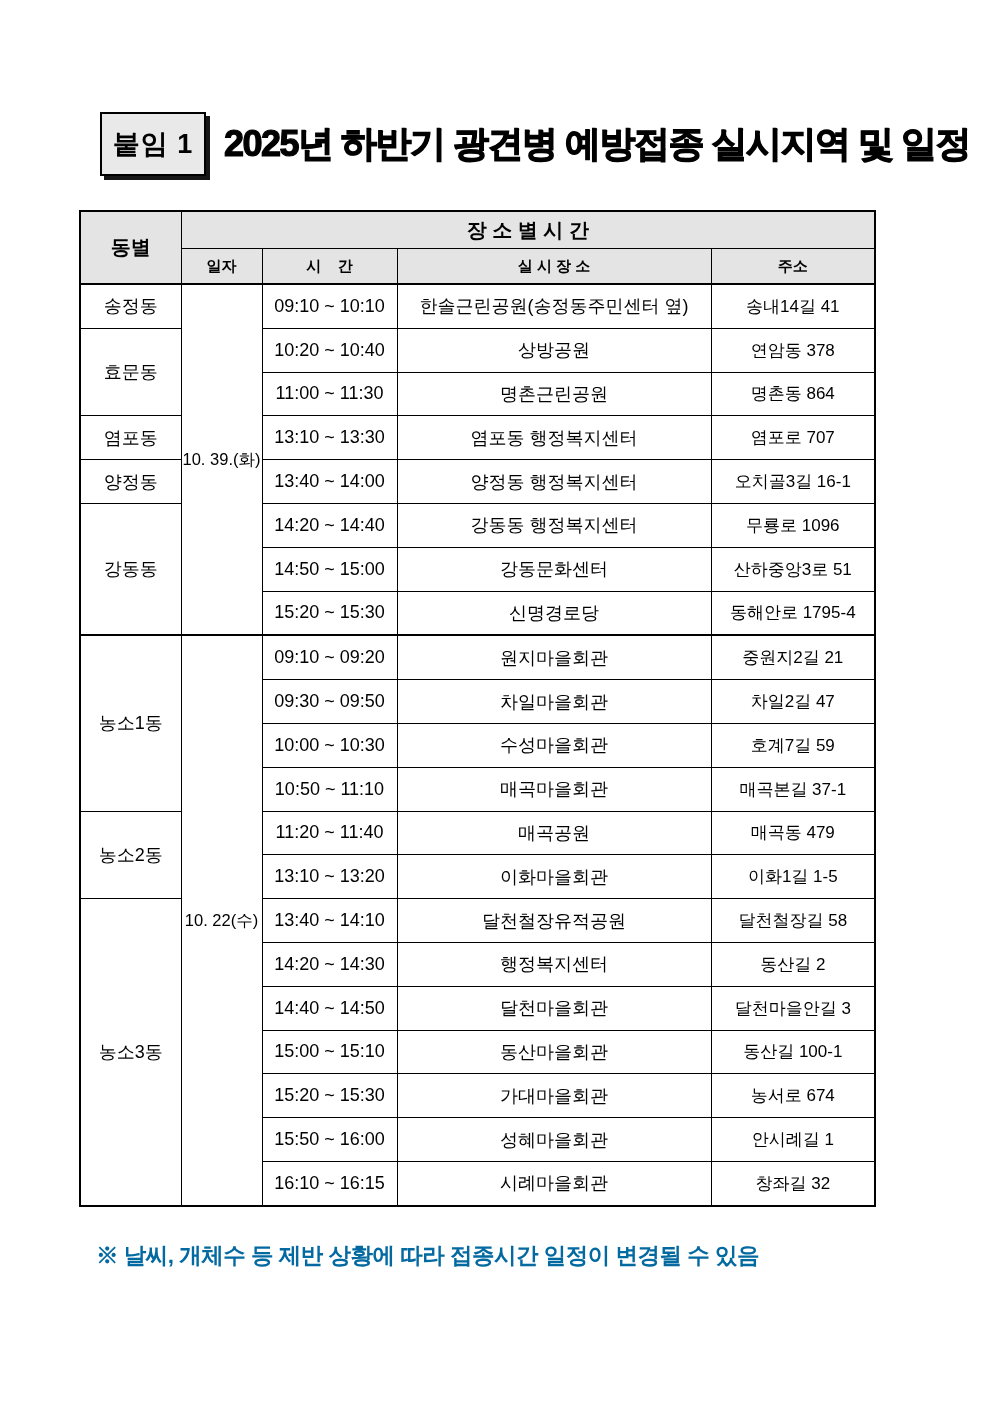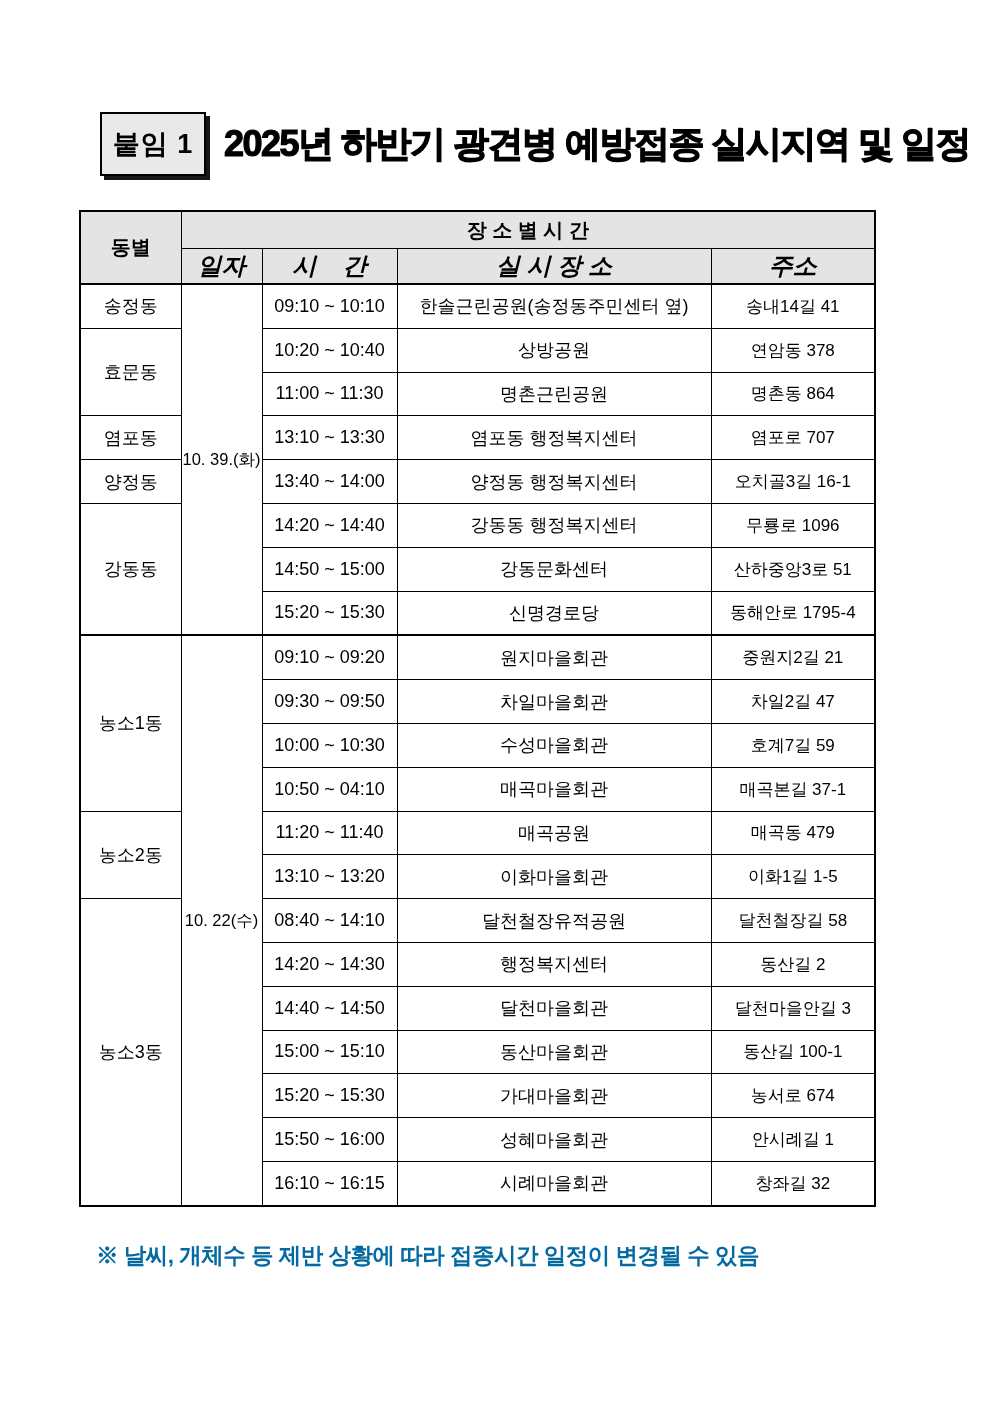--- a/index.html
+++ b/index.html
@@ -69,21 +69,21 @@
     padding: 0;
     overflow: hidden;
     white-space: nowrap;
   }
   thead th {
     background: #e4e4e4;
     font-weight: bold;
     font-size: 20px;
   }
   thead tr.h1 th { height: 36px; }
-  thead tr.h2 th { height: 34px; font-size: 24px; font-style: italic; }
+  thead tr.h2 th { height: 34px; font-size: 15px; }
   thead { border-bottom: 2px solid #000; }
   tbody td {
     height: 42.8px;
     font-size: 18px;
     background: #ffffff;
   }
   tbody td.date { font-size: 16.5px; }
   tbody td.address { font-size: 17px; }
   tr.group-start td { border-top: 2.5px solid #000; }
   
@@ -189,38 +189,38 @@
           <td class="time">09:30 ~ 09:50</td>
           <td class="place">차일마을회관</td>
           <td class="address">차일2길 47</td>
         </tr>
         <tr>
           <td class="time">10:00 ~ 10:30</td>
           <td class="place">수성마을회관</td>
           <td class="address">호계7길 59</td>
         </tr>
         <tr>
-          <td class="time">10:50 ~ 04:10</td>
+          <td class="time">10:50 ~ 11:10</td>
           <td class="place">매곡마을회관</td>
           <td class="address">매곡본길 37-1</td>
         </tr>
         <tr>
           <td rowspan="2" class="district">농소2동</td>
           <td class="time">11:20 ~ 11:40</td>
           <td class="place">매곡공원</td>
           <td class="address">매곡동 479</td>
         </tr>
         <tr>
           <td class="time">13:10 ~ 13:20</td>
           <td class="place">이화마을회관</td>
           <td class="address">이화1길 1-5</td>
         </tr>
         <tr>
           <td rowspan="7" class="district">농소3동</td>
-          <td class="time">08:40 ~ 14:10</td>
+          <td class="time">13:40 ~ 14:10</td>
           <td class="place">달천철장유적공원</td>
           <td class="address">달천철장길 58</td>
         </tr>
         <tr>
           <td class="time">14:20 ~ 14:30</td>
           <td class="place">행정복지센터</td>
           <td class="address">동산길 2</td>
         </tr>
         <tr>
           <td class="time">14:40 ~ 14:50</td>

